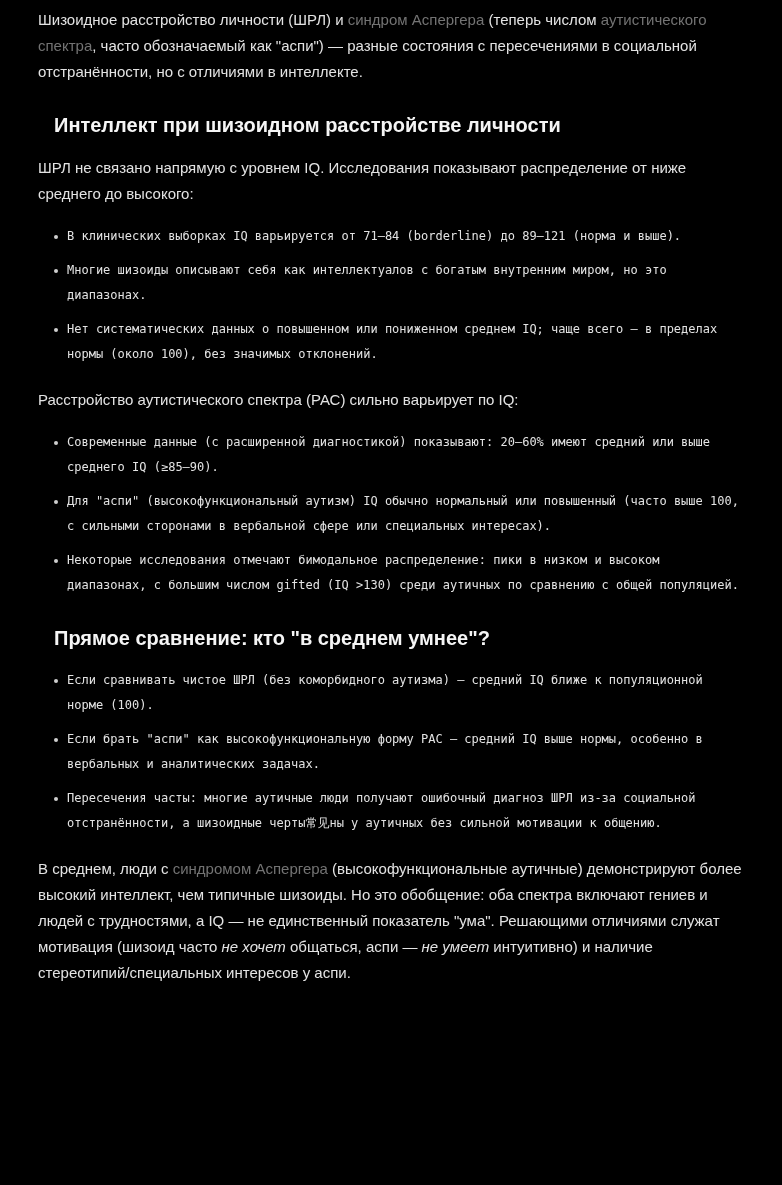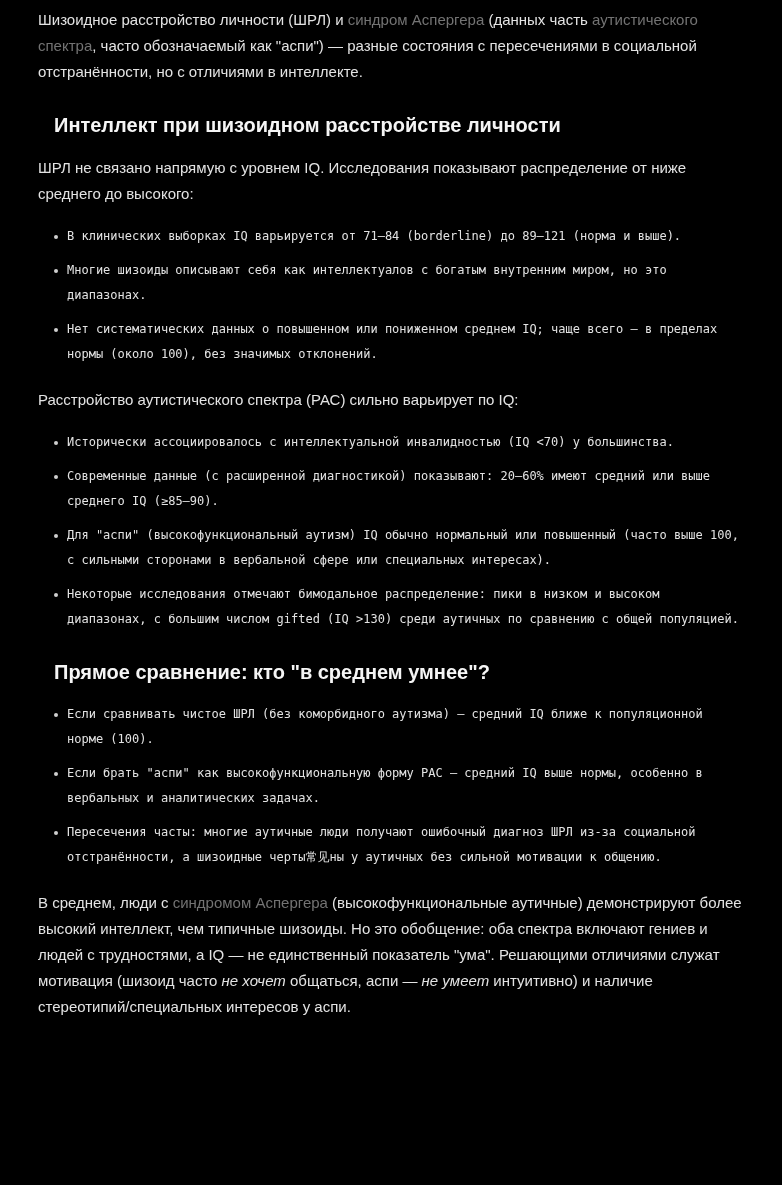--- a/index.html
+++ b/index.html
@@ -53,37 +53,36 @@
     width: 4px; height: 4px;
     border-radius: 50%;
     background: #cfcfcf;
   }
   ul.bullets li strong { font-weight: 400; color: #e5e5e5; }
 </style>
 </head>
 <body>
 
 <main class="answer">
-  <p class="para"><span>Шизоидное расстройство личности (ШРЛ) и </span><strong>синдром Аспергера</strong><span> (данных часть </span><strong>аутистического спектра</strong><span>, часто обозначаемый как "аспи") — разные состояния с пересечениями в социальной отстранённости, но с отличиями в интеллекте.</span></p>
+  <p class="para"><span>Шизоидное расстройство личности (ШРЛ) и </span><strong>синдром Аспергера</strong><span> (теперь числом </span><strong>аутистического спектра</strong><span>, часто обозначаемый как "аспи") — разные состояния с пересечениями в социальной отстранённости, но с отличиями в интеллекте.</span></p>
 
   <div id="sections-root">
   <section class="sec">
     <h2 class="sec-heading">Интеллект при шизоидном расстройстве личности</h2>
     <p class="para lead">ШРЛ не связано напрямую с уровнем IQ. Исследования показывают распределение от ниже среднего до высокого:</p>
     <ul class="bullets">
           <li><span>В клинических выборках IQ варьируется от 71–84 (borderline) до 89–121 (норма и выше).</span></li>
           <li><span>Многие шизоиды описывают себя как интеллектуалов с богатым внутренним миром, но это диапазонах.</span></li>
           <li><span>Нет систематических данных о повышенном или пониженном среднем IQ; чаще всего — в пределах нормы (около 100), без значимых отклонений.</span></li>
         </ul>
   </section>
 
   <section class="sec">
     <p class="para lead">Расстройство аутистического спектра (РАС) сильно варьирует по IQ:</p>
     <ul class="bullets">
-          <li><span>Исторически ассоциировалось с интеллектуальной инвалидностью (IQ &lt;70) у большинства.</span></li>
           <li><span>Современные данные (с расширенной диагностикой) показывают: 20–60% имеют </span><strong>средний или выше среднего IQ</strong><span> (≥85–90).</span></li>
           <li><span>Для "аспи" (высокофункциональный аутизм) IQ обычно </span><strong>нормальный или повышенный</strong><span> (часто выше 100, с сильными сторонами в вербальной сфере или специальных интересах).</span></li>
           <li><span>Некоторые исследования отмечают бимодальное распределение: пики в низком и высоком диапазонах, с большим числом gifted (IQ &gt;130) среди аутичных по сравнению с общей популяцией.</span></li>
         </ul>
   </section>
 
   <section class="sec">
     <h2 class="sec-heading">Прямое сравнение: кто "в среднем умнее"?</h2>
 
     <ul class="bullets">

